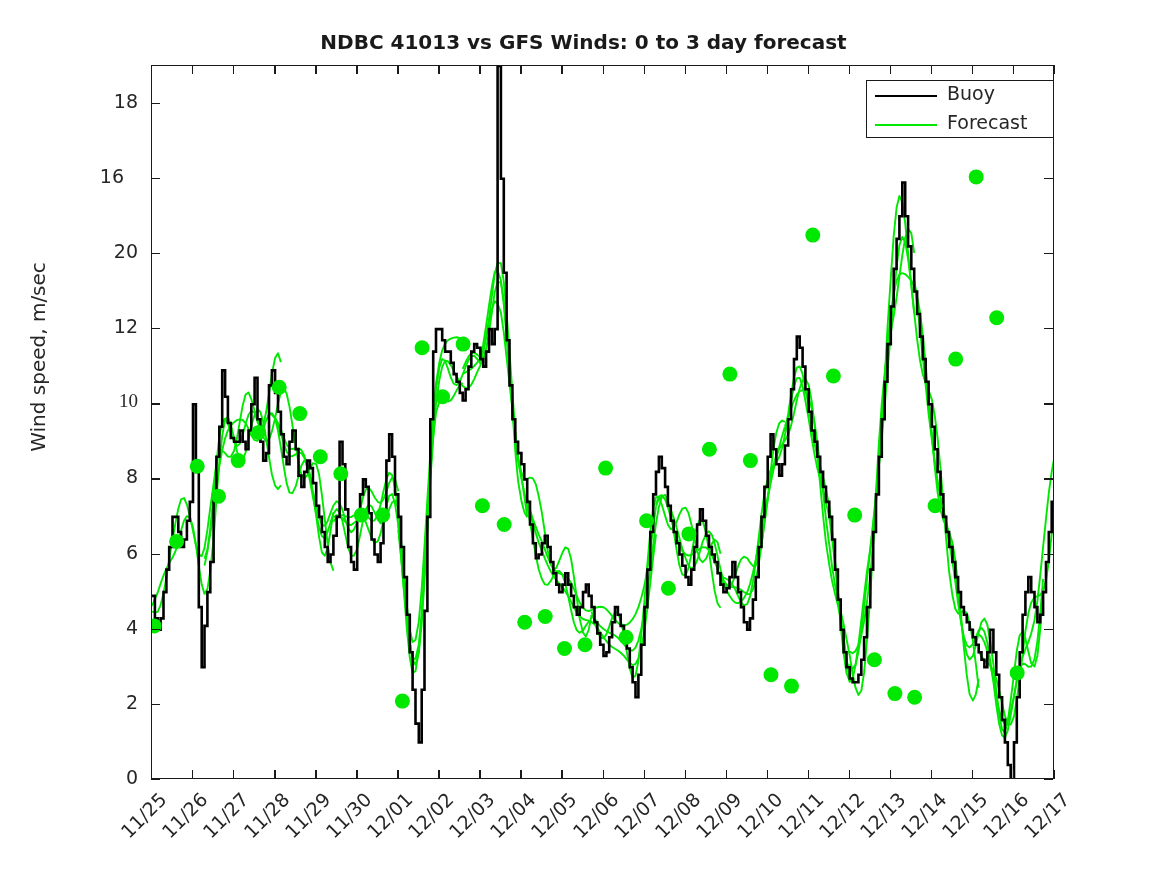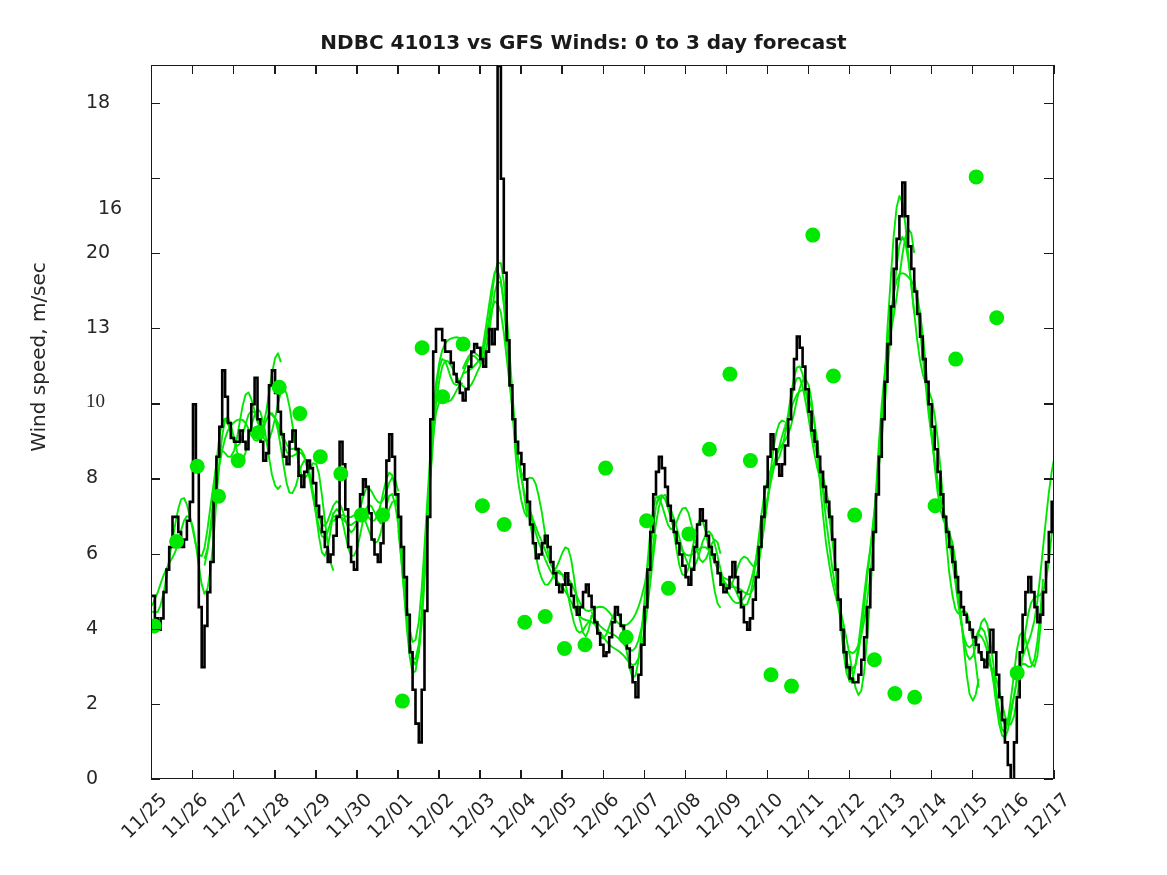--- a/index.html
+++ b/index.html
@@ -21,21 +21,21 @@
   }
   #plot-svg{position:absolute;left:0;top:0;width:903px;height:714px;}
 
   
   .ytick{position:absolute;width:9px;height:1.4px;background:#1a1a1a;left:151px;}
   .ytick.r{left:1044px;}
   .xtick{position:absolute;height:9px;width:1.4px;background:#1a1a1a;top:769.6px;}
   .xtick.t{top:65px;}
 
   .ylabel-val{
-    position:absolute;right:0;width:50px;text-align:left;
+    position:absolute;right:0;width:50px;text-align:right;
     font-size:19px;color:#262626;
   }
   #y-axis-title{
     position:absolute;left:-182px;top:345px;width:440px;text-align:center;
     font-size:20px;color:#262626;
     transform:rotate(-90deg);transform-origin:center center;
     white-space:nowrap;
   }
   .xlabel-val{
     position:absolute;font-size:19px;color:#262626;white-space:nowrap;
@@ -212,23 +212,23 @@
       <div class="xtick" style="left: 1054px;"></div>
       <div class="xtick t" style="left: 1054px;"></div>
     </div>
   <div id="y-labels">
       <div class="ylabel-val" style="left: 86px; width: 52px; top: 766px;">0</div>
       <div class="ylabel-val" style="left: 86px; width: 52px; top: 690.842px;">2</div>
       <div class="ylabel-val" style="left: 86px; width: 52px; top: 615.684px;">4</div>
       <div class="ylabel-val" style="left: 86px; width: 52px; top: 540.526px;">6</div>
       <div class="ylabel-val" style="left: 86px; width: 52px; top: 465.368px;">8</div>
       <div class="ylabel-val" style="left: 86px; width: 52px; top: 390.211px; font-family: Liberation Serif, serif;">10</div>
-      <div class="ylabel-val" style="left: 86px; width: 52px; top: 315.053px;">13</div>
+      <div class="ylabel-val" style="left: 86px; width: 52px; top: 315.053px;">12</div>
       <div class="ylabel-val" style="left: 86px; width: 52px; top: 239.895px;">20</div>
-      <div class="ylabel-val" style="left: 98px; width: 52px; top: 164.737px; margin-top: 31px;">16</div>
+      <div class="ylabel-val" style="left: 72px; width: 52px; top: 164.737px;">16</div>
       <div class="ylabel-val" style="left: 86px; width: 52px; top: 89.5789px;">18</div>
     </div>
   <div id="x-labels">
       <div class="xlabel-val" style="left: 89px; top: 788px; width: 66px;">11/25</div>
       <div class="xlabel-val" style="left: 130.045px; top: 788px; width: 66px;">11/26</div>
       <div class="xlabel-val" style="left: 171.091px; top: 788px; width: 66px;">11/27</div>
       <div class="xlabel-val" style="left: 212.136px; top: 788px; width: 66px;">11/28</div>
       <div class="xlabel-val" style="left: 253.182px; top: 788px; width: 66px;">11/29</div>
       <div class="xlabel-val" style="left: 294.227px; top: 788px; width: 66px;">11/30</div>
       <div class="xlabel-val" style="left: 335.273px; top: 788px; width: 66px;">12/01</div>
@@ -247,14 +247,24 @@
       <div class="xlabel-val" style="left: 868.864px; top: 788px; width: 66px;">12/14</div>
       <div class="xlabel-val" style="left: 909.909px; top: 788px; width: 66px;">12/15</div>
       <div class="xlabel-val" style="left: 950.955px; top: 788px; width: 66px;">12/16</div>
       <div class="xlabel-val" style="left: 992px; top: 788px; width: 66px;">12/17</div>
     </div>
 
   <div id="y-axis-title-wrap" style="position:absolute;left:0;top:0;">
     <div id="y-axis-title">Wind speed, m/sec</div>
   </div>
 
+  <div id="legend">
+    <div class="legend-row">
+      <div class="legend-swatch" style="background:#000;"></div>
+      <div class="legend-text">Buoy</div>
+    </div>
+    <div class="legend-row">
+      <div class="legend-swatch" style="background:#00E800;"></div>
+      <div class="legend-text">Forecast</div>
+    </div>
+  </div>
 
 </div>
 
 </body></html>

